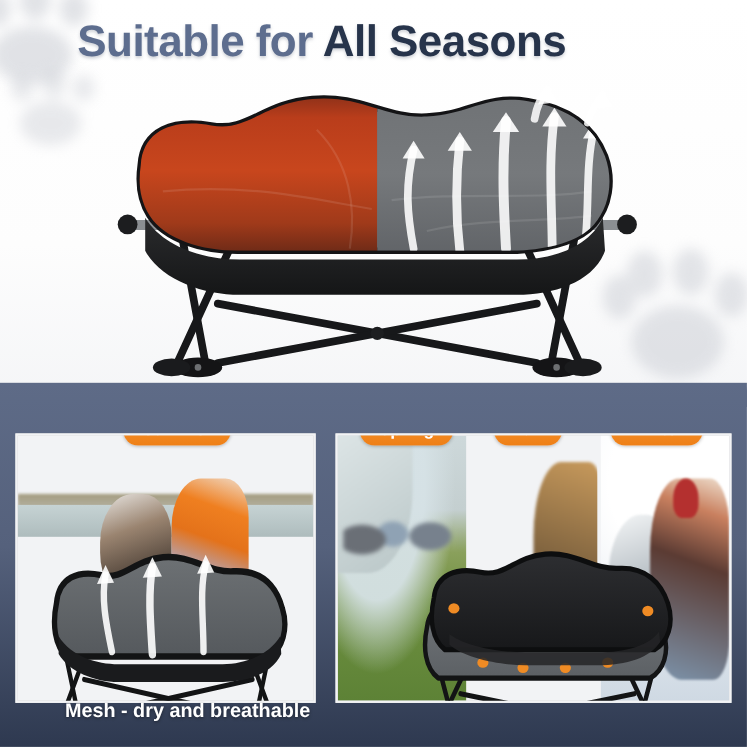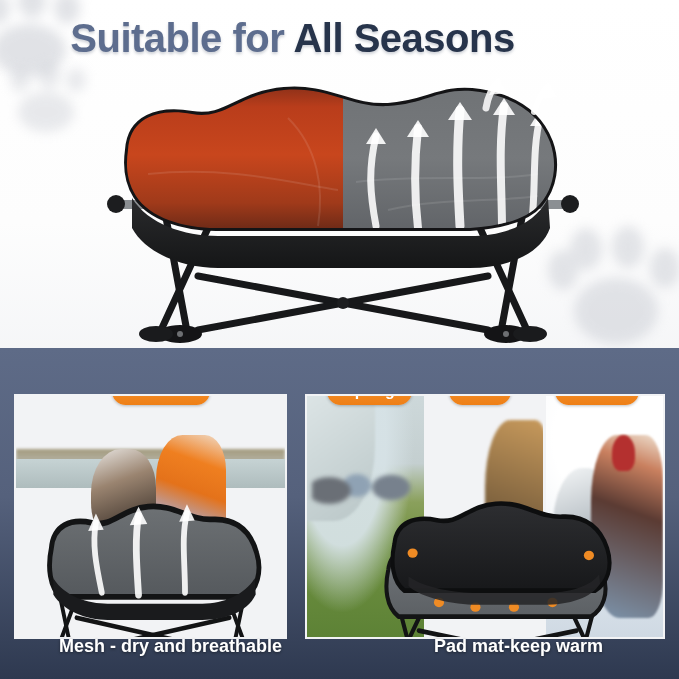--- a/index.html
+++ b/index.html
@@ -420,15 +420,14 @@
           </svg>
         </div>
 
         <div class="badge" style="left:20px; top:-18px;">Spring</div>
         <div class="badge" style="left:142px; top:-18px;">Fall</div>
         <div class="badge" style="left:248px; top:-18px;">Winter</div>
       </div>
     </div>
 
     <div class="caption" style="left:44px; top:288px;">Mesh - dry and breathable</div>
-    <div class="caption" style="left:419px; top:288px;">Pad mat-keep warm</div>
   </div>
 </div>
 
 </body></html>

